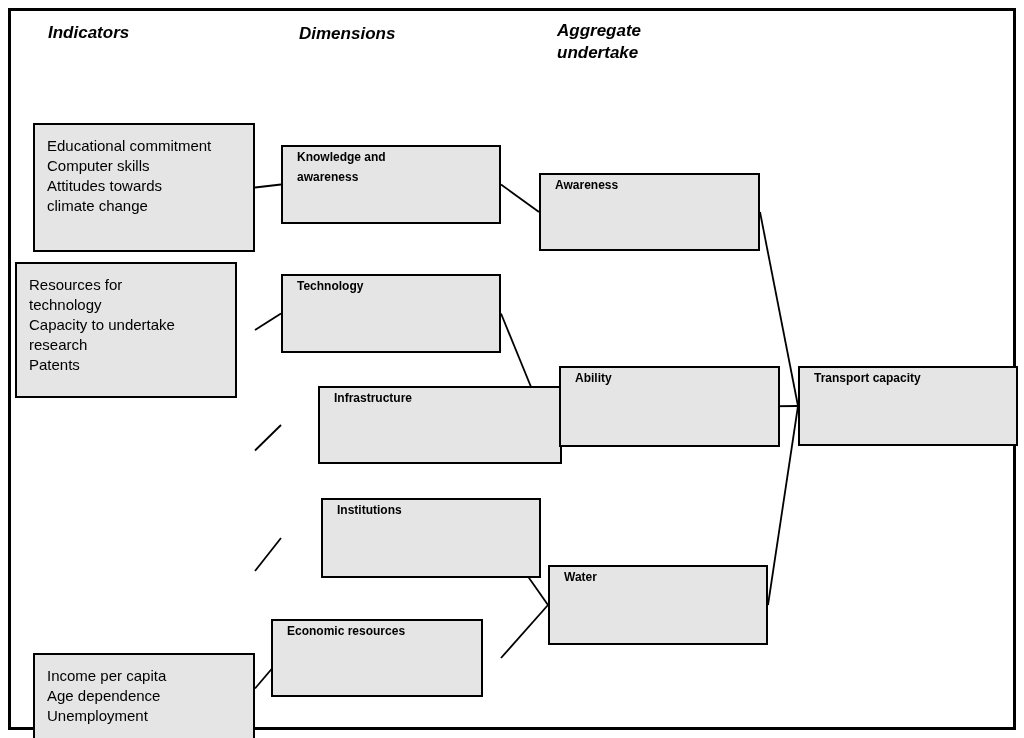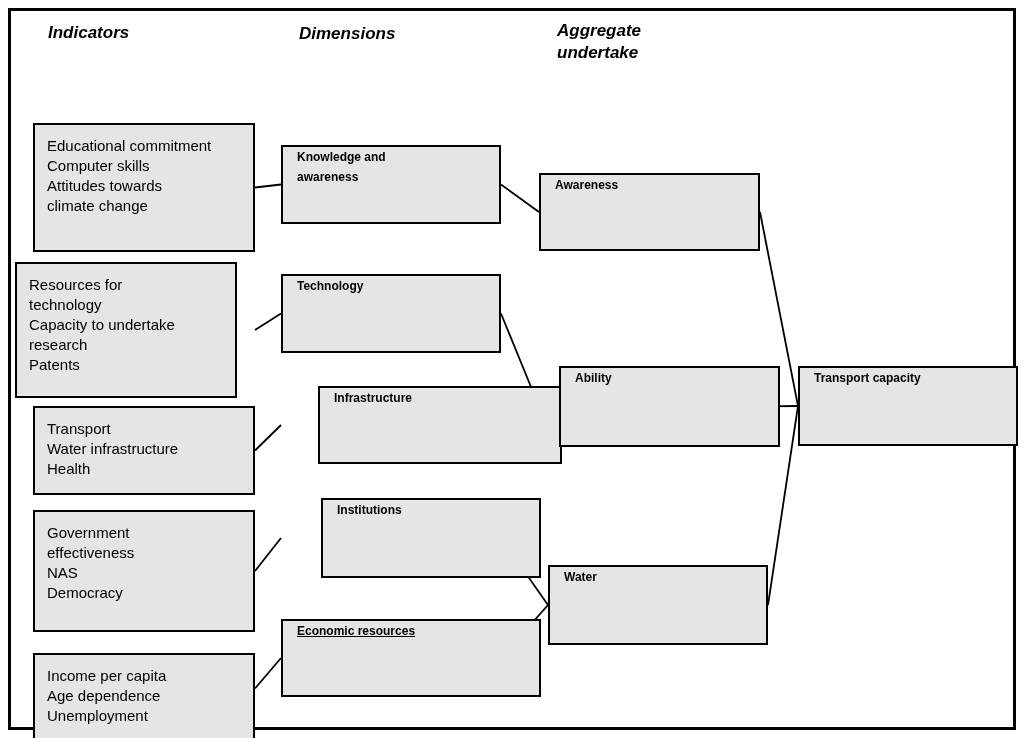--- a/index.html
+++ b/index.html
@@ -55,21 +55,21 @@
   #n-ind1 { left: 33px; top: 123px; width: 222px; height: 129px; }
   #n-ind2 { left: 15px; top: 262px; width: 222px; height: 136px; }
   #n-ind3 { left: 33px; top: 406px; width: 222px; height: 89px;  }
   #n-ind4 { left: 33px; top: 510px; width: 222px; height: 122px; }
   #n-ind5 { left: 33px; top: 645px; width: 222px; height: 87px; margin-top: 8px;  }
   
   #n-dim1 { left: 281px; top: 145px; width: 220px; height: 79px; }
   #n-dim2 { left: 281px; top: 274px; width: 220px; height: 79px; }
   #n-dim3 { left: 281px; top: 386px; width: 244px; height: 78px; margin-left: 37px; }
   #n-dim4 { left: 281px; top: 498px; width: 220px; height: 80px; margin-left: 40px; }
-  #n-dim5 { left: 281px; top: 619px; width: 260px; height: 78px; text-decoration: underline; }
+  #n-dim5 { left: 271px; top: 619px; width: 212px; height: 78px; }
   
   #n-agg1 { left: 539px; top: 173px; width: 221px; height: 78px; }
   #n-agg2 { left: 539px; top: 366px; width: 221px; height: 81px; margin-left: 20px; }
   #n-agg3 { left: 548px; top: 565px; width: 220px; height: 80px; }
   
   #n-final { left: 798px; top: 366px; width: 220px; height: 80px; }
 </style>
 </head>
 <body>
 
@@ -100,27 +100,20 @@
 
   <div class="box" id="n-ind1">Educational commitment
 Computer skills
 Attitudes towards
 climate change</div>
   <div class="box" id="n-ind2">Resources for
 technology
 Capacity to undertake
 research
 Patents</div>
-  <div class="box" id="n-ind3">Transport
-Water infrastructure
-Health</div>
-  <div class="box" id="n-ind4">Government
-effectiveness
-NAS
-Democracy</div>
   <div class="box" id="n-ind5">Income per capita
 Age dependence
 Unemployment</div>
 
   <div class="box bold" id="n-dim1">Knowledge and
 awareness</div>
   <div class="box bold" id="n-dim2">Technology</div>
   <div class="box bold" id="n-dim3">Infrastructure</div>
   <div class="box bold" id="n-dim4">Institutions</div>
   <div class="box bold" id="n-dim5">Economic resources</div>

